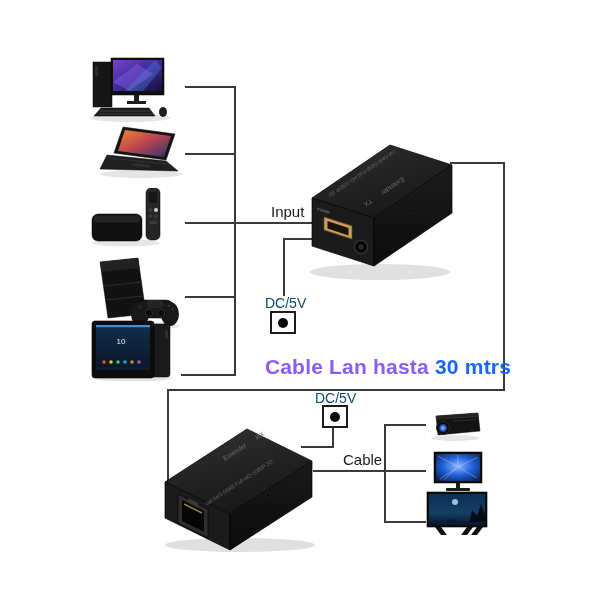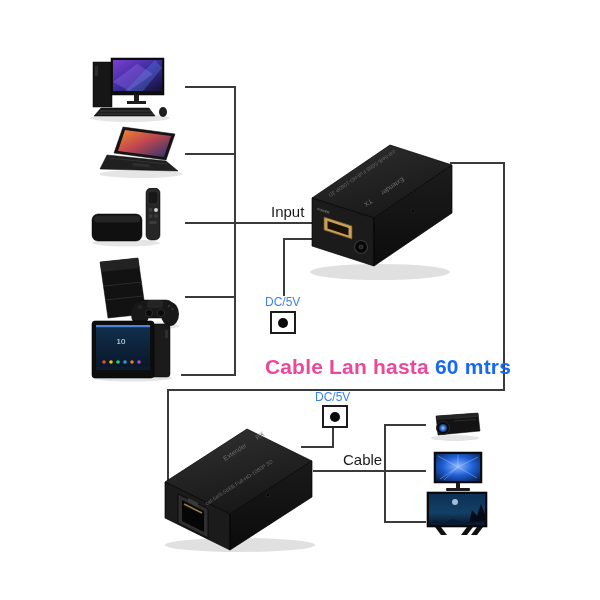--- a/index.html
+++ b/index.html
@@ -1,26 +1,26 @@
 <!DOCTYPE html>
 <html><head>
 <meta charset="utf-8">
 <style>
   html,body{margin:0;padding:0;background:#fff;}
   .canvas{position:relative;width:600px;height:600px;background:#ffffff;
           font-family:"Liberation Sans",sans-serif;overflow:hidden;}
   .line{position:absolute;background:#3a3a3a;}
   .lbl{position:absolute;color:#1a1a1a;font-size:15px;}
-  .lbl-sm{position:absolute;color:#3b82f6;font-size:12px;}
+  .lbl-sm{position:absolute;color:#0c4a6e;font-size:14px;}
   .dc-icon{position:absolute;width:22px;height:19px;background:#fff;
            border:2px solid #1c1c1c;display:flex;align-items:center;justify-content:center;}
   .dc-icon .plug-dot{width:10px;height:10px;border-radius:50%;background:#0a0a0a;}
   .cable-banner{position:absolute;left:258px;top:355px;width:260px;text-align:center;
                 font-size:21px;font-weight:bold;letter-spacing:0.2px;white-space:nowrap;}
-  .cable-navy{color:#ec4899;}
+  .cable-navy{color:#8b5cf6;}
   .cable-blue{color:#1668f5;}
   .dev{position:absolute;}
   svg{display:block;}
 </style>
 </head>
 <body>
 
 <div class="canvas">
 
   <div class="line" style="left:185px;top:86px;width:51px;height:2px;"></div>
@@ -55,21 +55,21 @@
     <div class="plug-dot"></div>
   </div>
 
   <div class="lbl-sm" style="left:315px;top:390px;">DC/5V</div>
   <div class="dc-icon" style="left:322px;top:405px;">
     <div class="plug-dot"></div>
   </div>
 
   <div class="cable-banner">
     <span class="cable-navy">Cable Lan hasta</span>
-    <span class="cable-blue">60 mtrs</span>
+    <span class="cable-blue">30 mtrs</span>
   </div>
 
   <div class="dev" style="left:85px;top:52px;">
     <svg width="100" height="72" viewBox="0 0 100 72">
       <defs>
         <linearGradient id="g1s" x1="0" y1="0" x2="1" y2="1">
           <stop offset="0" stop-color="#7a3fd1"></stop>
             <stop offset="0.5" stop-color="#3c2d9e"></stop>
             <stop offset="1" stop-color="#141034"></stop>
         </linearGradient>

